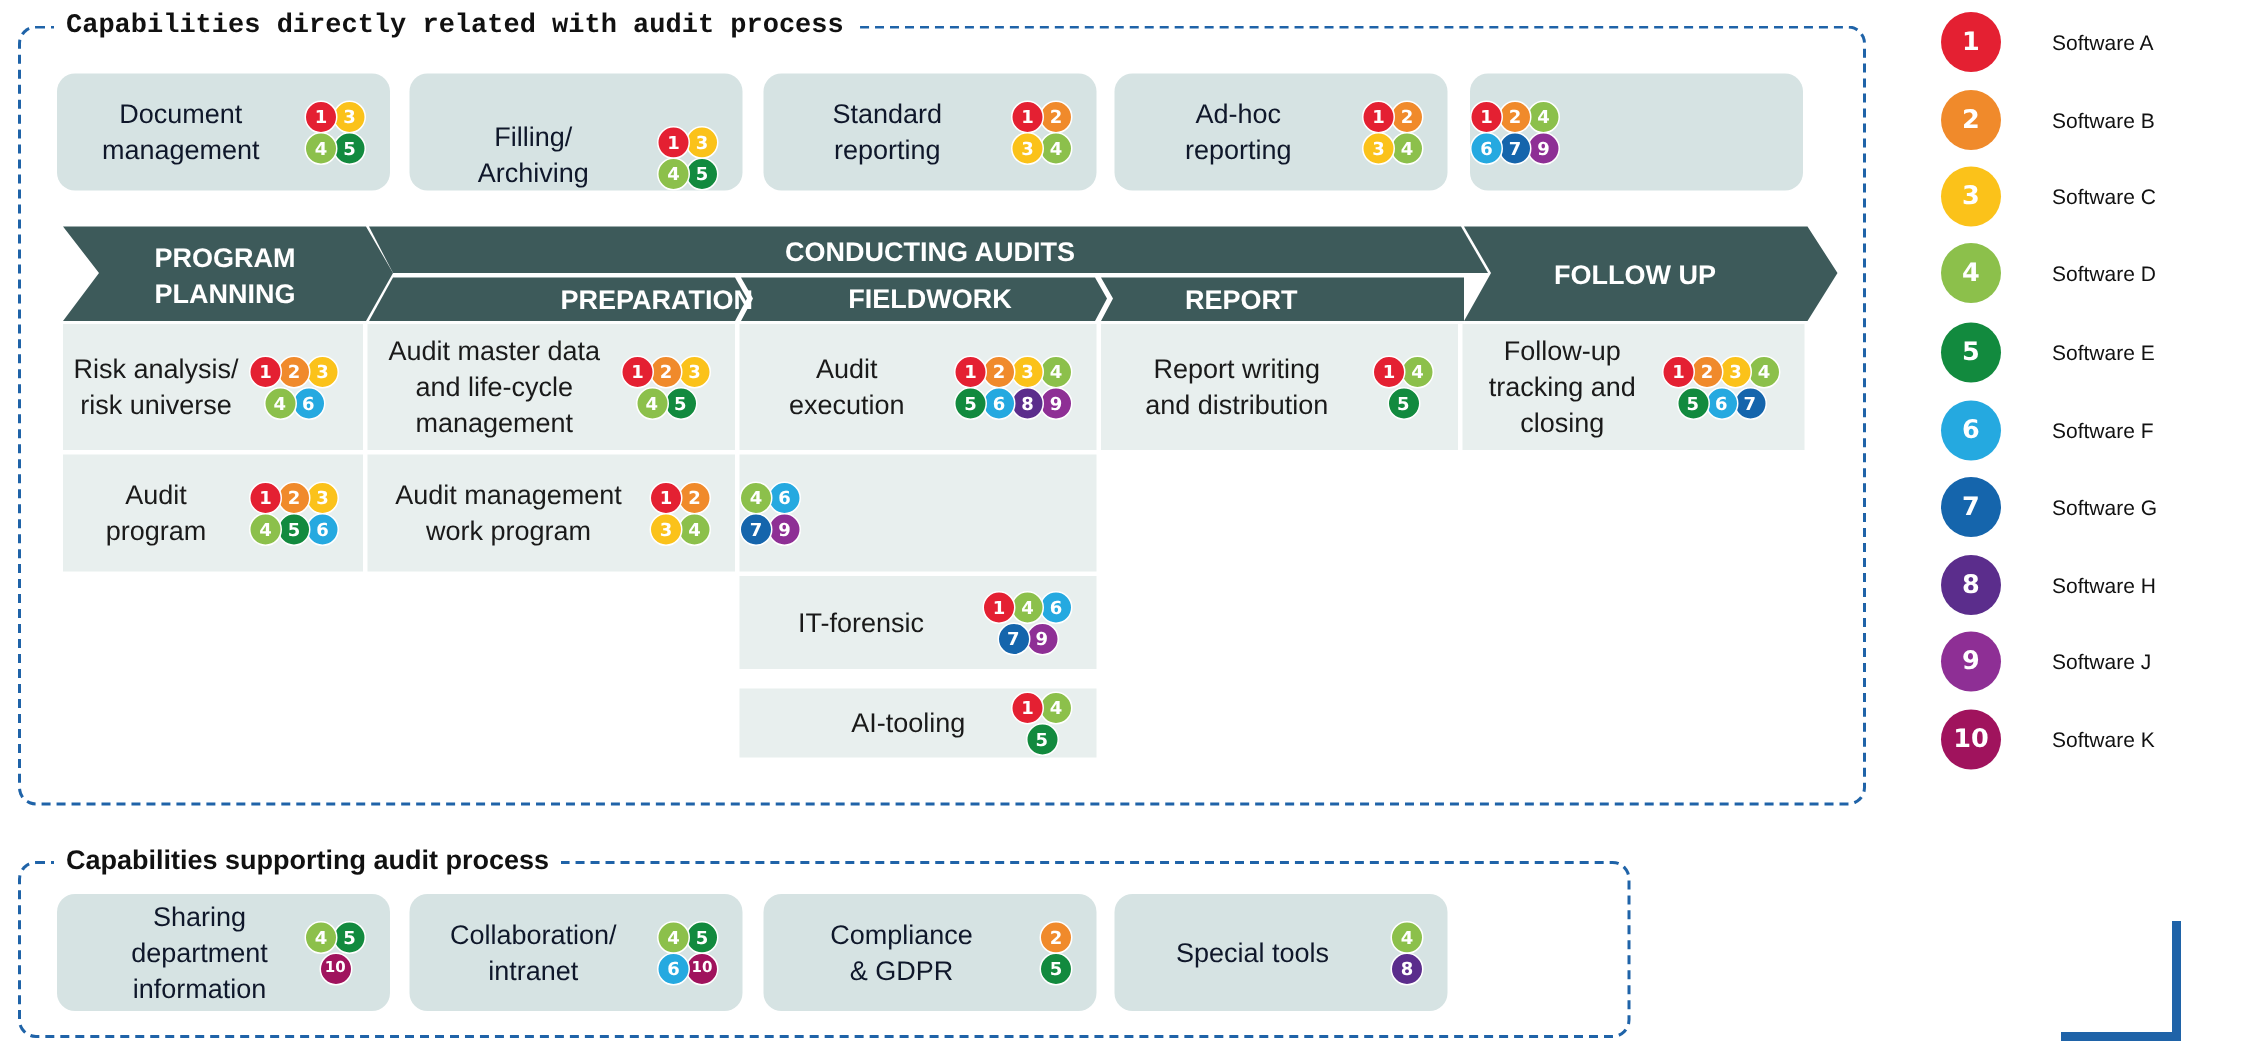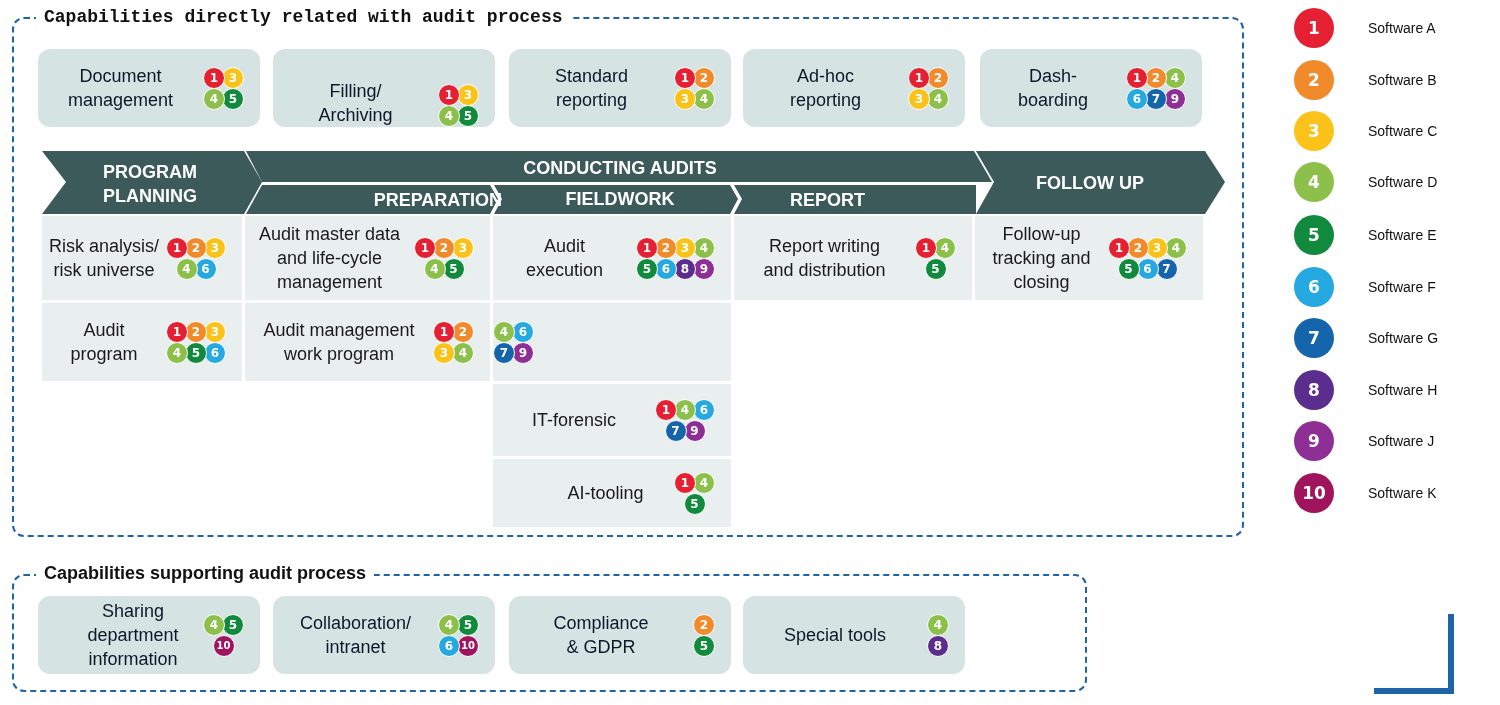--- a/index.html
+++ b/index.html
@@ -66,22 +66,20 @@
   <span class="label">Ad-hoc
 reporting</span>
   <div class="badges" style="width: 41px; height: 43px; margin-right: 16px; flex: 0 0 41px;">
       <span class="dot" style="background: rgb(228, 32, 50); left: 0px; top: 0px; z-index: 10;">1</span>
       <span class="dot" style="background: rgb(240, 138, 43); left: 19px; top: 0px; z-index: 9;">2</span>
       <span class="dot" style="background: rgb(251, 194, 26); left: 0px; top: 21px; z-index: 10;">3</span>
       <span class="dot" style="background: rgb(140, 192, 75); left: 19px; top: 21px; z-index: 9;">4</span>
     </div>
 </div>
 <div class="card" style="left:980px;top:49px;width:222px;height:78px;">
-  <span class="label">Dash-
-boarding</span>
   <div class="badges" style="width: 60px; height: 43px; margin-right: 16px; flex: 0 0 60px;">
       <span class="dot" style="background: rgb(228, 32, 50); left: 0px; top: 0px; z-index: 10;">1</span>
       <span class="dot" style="background: rgb(240, 138, 43); left: 19px; top: 0px; z-index: 9;">2</span>
       <span class="dot" style="background: rgb(140, 192, 75); left: 38px; top: 0px; z-index: 8;">4</span>
       <span class="dot" style="background: rgb(37, 169, 224); left: 0px; top: 21px; z-index: 10;">6</span>
       <span class="dot" style="background: rgb(21, 101, 172); left: 19px; top: 21px; z-index: 9;">7</span>
       <span class="dot" style="background: rgb(142, 47, 149); left: 38px; top: 21px; z-index: 8;">9</span>
     </div>
 </div>
 
@@ -161,31 +159,31 @@
     </div>
 </div>
 <div class="cell" style="left:493px;top:303px;width:238px;height:78px;">
   <div class="badges" style="width: 41px; height: 43px; margin-right: 16px; flex: 0 0 41px;">
       <span class="dot" style="background: rgb(140, 192, 75); left: 0px; top: 0px; z-index: 10;">4</span>
       <span class="dot" style="background: rgb(37, 169, 224); left: 19px; top: 0px; z-index: 9;">6</span>
       <span class="dot" style="background: rgb(21, 101, 172); left: 0px; top: 21px; z-index: 10;">7</span>
       <span class="dot" style="background: rgb(142, 47, 149); left: 19px; top: 21px; z-index: 9;">9</span>
     </div>
 </div>
-<div class="cell" style="left:493px;top:384px;width:238px;height:72px;">
+<div class="cell" style="left:493px;top:384px;width:238px;height:62px;">
   <span class="label">IT-forensic</span>
   <div class="badges" style="width: 60px; height: 43px; margin-right: 16px; flex: 0 0 60px;">
       <span class="dot" style="background: rgb(228, 32, 50); left: 0px; top: 0px; z-index: 10;">1</span>
       <span class="dot" style="background: rgb(140, 192, 75); left: 19px; top: 0px; z-index: 9;">4</span>
       <span class="dot" style="background: rgb(37, 169, 224); left: 38px; top: 0px; z-index: 8;">6</span>
       <span class="dot" style="background: rgb(21, 101, 172); left: 9.5px; top: 21px; z-index: 10;">7</span>
       <span class="dot" style="background: rgb(142, 47, 149); left: 28.5px; top: 21px; z-index: 9;">9</span>
     </div>
 </div>
-<div class="cell" style="left:493px;top:459px;width:238px;height:68px;padding-left:44px;">
+<div class="cell" style="left:493px;top:459px;width:238px;height:46px;padding-left:44px;">
   <span class="label">AI-tooling</span>
   <div class="badges" style="width: 41px; height: 43px; margin-right: 16px; flex: 0 0 41px;">
       <span class="dot" style="background: rgb(228, 32, 50); left: 0px; top: 0px; z-index: 10;">1</span>
       <span class="dot" style="background: rgb(140, 192, 75); left: 19px; top: 0px; z-index: 9;">4</span>
       <span class="dot" style="background: rgb(18, 138, 62); left: 9.5px; top: 21px; z-index: 10;">5</span>
     </div>
 </div>
 <div class="cell" style="left:734px;top:216px;width:238px;height:84px;">
   <span class="label">Report writing
 and distribution</span>

